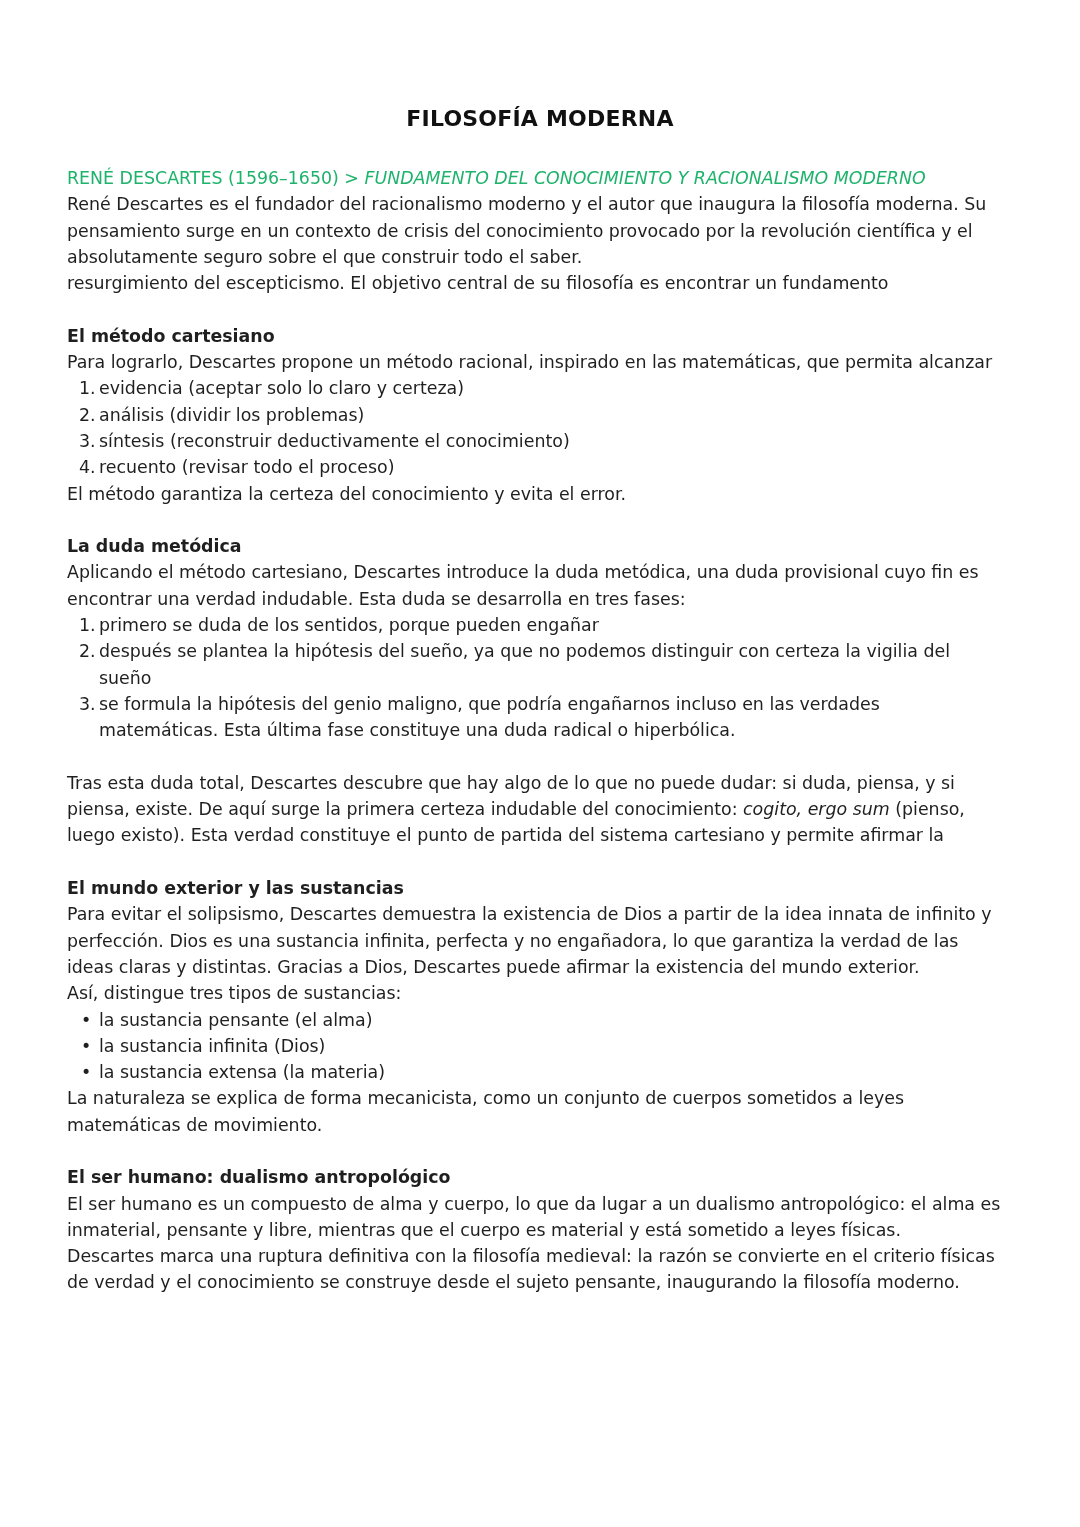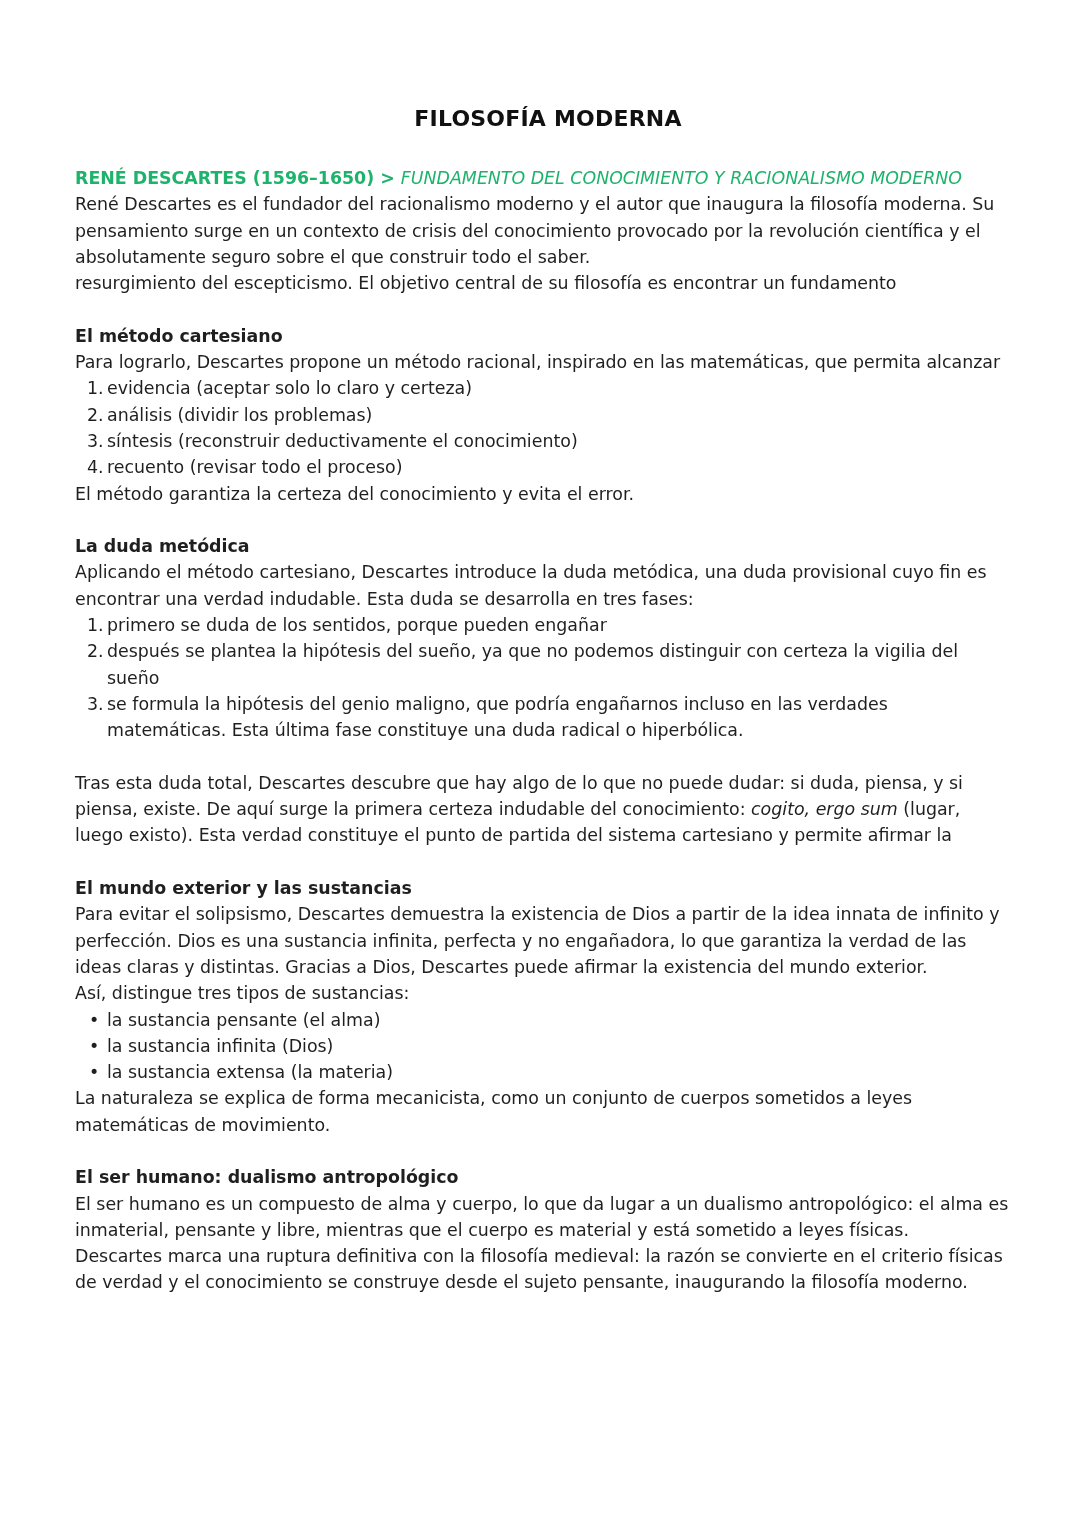--- a/index.html
+++ b/index.html
@@ -1,33 +1,33 @@
 <!DOCTYPE html>
 <html><head>
 <meta charset="utf-8">
 <style>
   html, body { margin: 0; padding: 0; background: #ffffff; }
   body {
     width: 1080px; height: 1527px; overflow: hidden;
     font-family: "DejaVu Sans", sans-serif;
     color: #1f1f1f;
   }
-  .page { position: relative; width: 860px; height: 1527px; margin-left: 8px; }
+  .page { position: relative; width: 860px; height: 1527px; }
   .title {
     position: absolute; top: 106px; left: 0; width: 1080px;
     text-align: center; font-weight: bold; font-size: 22px; color: #111;
     letter-spacing: 0.2px;
   }
   .content {
     position: absolute; top: 165px; left: 67px; width: 960px;
     font-size: 17.4px; line-height: 26.3px;
   }
   .line { white-space: nowrap; }
   .hdr { color: #1db36b; white-space: nowrap; }
-  .hdr .name { font-weight: bold; }
+  .hdr .name { font-weight: normal; }
   .hdr .sub { font-style: italic; }
   .h { font-weight: bold; white-space: nowrap; }
   .gap { height: 26.3px; }
   .li { white-space: nowrap; position: relative; padding-left: 32px; }
   .li .num { position: absolute; left: 12px; }
   .li .bul { position: absolute; left: 14px; }
   .cont { padding-left: 32px; white-space: nowrap; }
   em { font-style: italic; }
 </style>
 </head>
@@ -66,21 +66,21 @@
       <div class="li"><span class="num">1.</span><span>primero se duda de los sentidos, porque pueden engañar</span></div>
       <div class="li"><span class="num">2.</span><span>después se plantea la hipótesis del sueño, ya que no podemos distinguir con certeza la vigilia del</span></div>
       <div class="cont">sueño</div>
       <div class="li"><span class="num">3.</span><span>se formula la hipótesis del genio maligno, que podría engañarnos incluso en las verdades</span></div>
       <div class="cont">matemáticas. Esta última fase constituye una duda radical o hiperbólica.</div>
     </div>
     <div class="gap"></div>
 
     <div>
       <div class="line">Tras esta duda total, Descartes descubre que hay algo de lo que no puede dudar: si duda, piensa, y si</div>
-      <div class="line"><span>piensa, existe. De aquí surge la primera certeza indudable del conocimiento: </span><em>cogito, ergo sum</em><span> (lugar,</span></div>
+      <div class="line"><span>piensa, existe. De aquí surge la primera certeza indudable del conocimiento: </span><em>cogito, ergo sum</em><span> (pienso,</span></div>
       <div class="line">luego existo). Esta verdad constituye el punto de partida del sistema cartesiano y permite afirmar la</div>
     </div>
     <div class="gap"></div>
 
     <div>
       <div class="h">El mundo exterior y las sustancias</div>
       <div class="line">Para evitar el solipsismo, Descartes demuestra la existencia de Dios a partir de la idea innata de infinito y</div>
       <div class="line">perfección. Dios es una sustancia infinita, perfecta y no engañadora, lo que garantiza la verdad de las</div>
       <div class="line">ideas claras y distintas. Gracias a Dios, Descartes puede afirmar la existencia del mundo exterior.</div>
       <div class="line">Así, distingue tres tipos de sustancias:</div>

